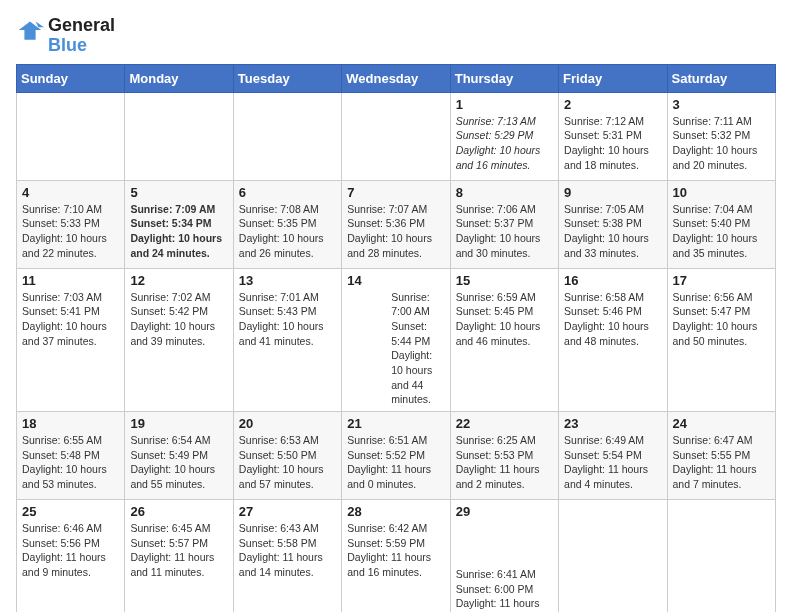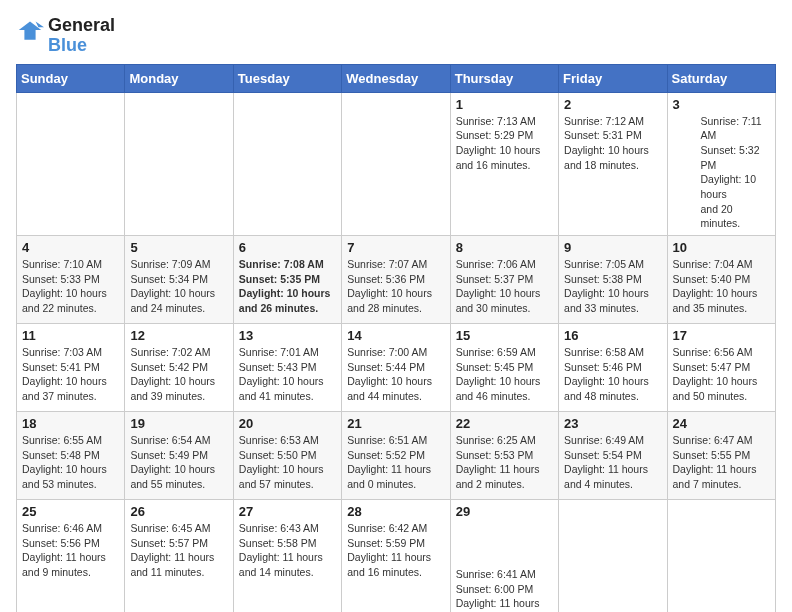--- a/index.html
+++ b/index.html
@@ -117,58 +117,58 @@
       </tr>
   </thead>
   <tbody id="calendar-body">
   <tr>
         <td class="empty"></td>
         <td class="empty"></td>
         <td class="empty"></td>
         <td class="empty"></td>
         <td>
           <span class="day-num">1</span>
-          <div class="day-info" style="white-space: pre-line;">Sunrise: 7:13 AM
+          <div class="day-info" style="white-space: pre-line; font-style: italic;">Sunrise: 7:13 AM
 Sunset: 5:29 PM
 Daylight: 10 hours
 and 16 minutes.</div>
         </td>
         <td>
           <span class="day-num">2</span>
           <div class="day-info" style="white-space: pre-line;">Sunrise: 7:12 AM
 Sunset: 5:31 PM
 Daylight: 10 hours
 and 18 minutes.</div>
         </td>
         <td>
           <span class="day-num">3</span>
-          <div class="day-info" style="white-space: pre-line; margin-left: 28px;">Sunrise: 7:11 AM
+          <div class="day-info" style="white-space: pre-line;">Sunrise: 7:11 AM
 Sunset: 5:32 PM
 Daylight: 10 hours
 and 20 minutes.</div>
         </td>
       </tr>
       <tr>
         <td>
           <span class="day-num">4</span>
           <div class="day-info" style="white-space: pre-line;">Sunrise: 7:10 AM
 Sunset: 5:33 PM
 Daylight: 10 hours
 and 22 minutes.</div>
         </td>
         <td>
           <span class="day-num">5</span>
-          <div class="day-info" style="white-space: pre-line;">Sunrise: 7:09 AM
+          <div class="day-info" style="white-space: pre-line; font-weight: bold;">Sunrise: 7:09 AM
 Sunset: 5:34 PM
 Daylight: 10 hours
 and 24 minutes.</div>
         </td>
         <td>
           <span class="day-num">6</span>
-          <div class="day-info" style="white-space: pre-line; font-weight: bold;">Sunrise: 7:08 AM
+          <div class="day-info" style="white-space: pre-line;">Sunrise: 7:08 AM
 Sunset: 5:35 PM
 Daylight: 10 hours
 and 26 minutes.</div>
         </td>
         <td>
           <span class="day-num">7</span>
           <div class="day-info" style="white-space: pre-line;">Sunrise: 7:07 AM
 Sunset: 5:36 PM
 Daylight: 10 hours
 and 28 minutes.</div>
@@ -212,21 +212,21 @@
         </td>
         <td>
           <span class="day-num">13</span>
           <div class="day-info" style="white-space: pre-line;">Sunrise: 7:01 AM
 Sunset: 5:43 PM
 Daylight: 10 hours
 and 41 minutes.</div>
         </td>
         <td>
           <span class="day-num">14</span>
-          <div class="day-info" style="white-space: pre-line;">Sunrise: 7:00 AM
+          <div class="day-info" style="white-space: pre-line; margin-left: 44px;">Sunrise: 7:00 AM
 Sunset: 5:44 PM
 Daylight: 10 hours
 and 44 minutes.</div>
         </td>
         <td>
           <span class="day-num">15</span>
           <div class="day-info" style="white-space: pre-line;">Sunrise: 6:59 AM
 Sunset: 5:45 PM
 Daylight: 10 hours
 and 46 minutes.</div>

